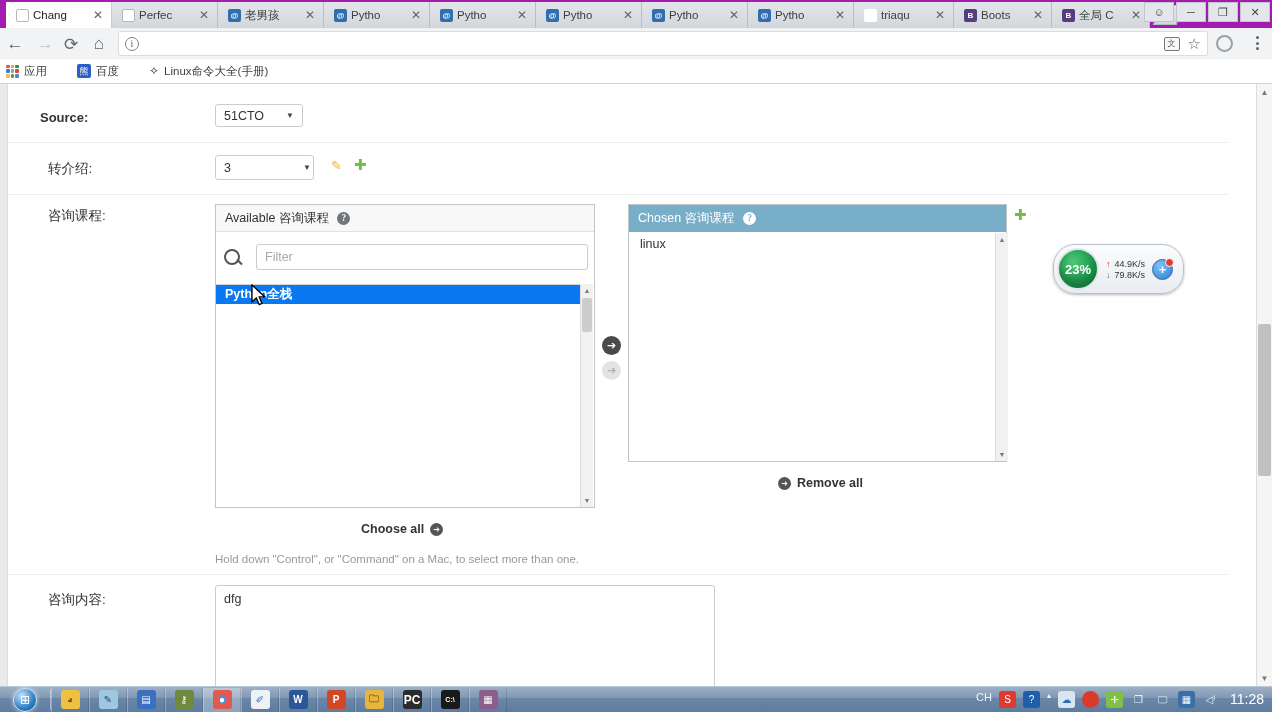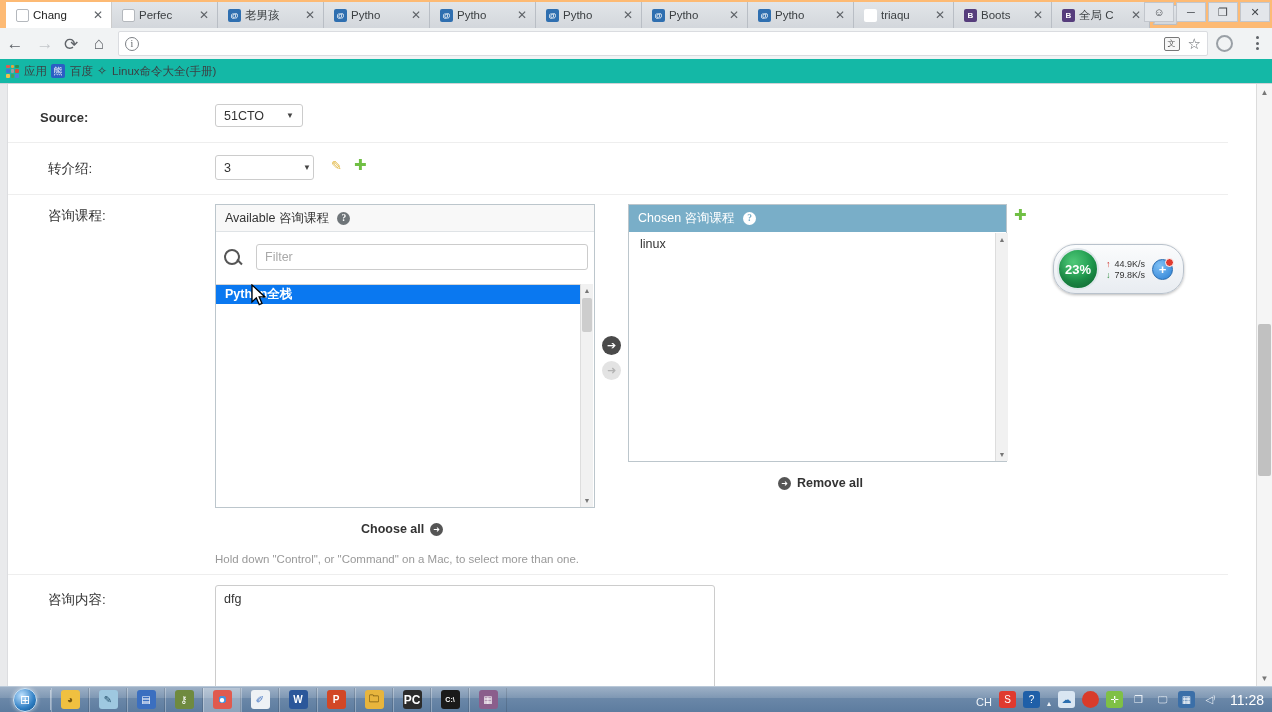--- a/index.html
+++ b/index.html
@@ -7,21 +7,21 @@
     margin: 0; padding: 0;
     width: 1272px; height: 712px;
     overflow: hidden;
     font-family: "Liberation Sans", "DejaVu Sans", sans-serif;
     background: #ffffff;
   }
   #root { position: relative; width: 1272px; height: 712px; }
 
   
   .chrome { position:absolute; left:0; top:0; width:1272px; height:84px; background:#d6d9de; }
-  .tabstrip { position:absolute; left:0; top:0; width:1272px; height:28px; background:#fdba74; }
+  .tabstrip { position:absolute; left:0; top:0; width:1272px; height:28px; background:#a21caf; }
   .tab {
     position:absolute; top:2px; height:26px;
     display:flex; align-items:center; gap:4px;
     padding:0 6px 0 10px;
     font-size:11.5px; color:#3c4043; white-space:nowrap; overflow:hidden;
     border-right:1px solid #b9bec5;
     background: linear-gradient(#e2e5e9,#d3d7dc);
   }
   .tab.active { background:#ffffff; color:#222; border-right:1px solid #ccc; }
   .tab .favicon { width:13px; height:13px; flex:0 0 13px; border-radius:2px;
@@ -61,22 +61,22 @@
     font-size:8px; color:#555; display:flex; align-items:center; justify-content:center;
     background:#f7f7f7; }
   .star-icon { font-size:15px; color:#5f6368; }
   .profile-dot { position:absolute; left:1216px; top:35px; width:17px; height:17px;
     border-radius:50%; border:2px solid #9aa0a6; }
   .kebab { position:absolute; left:1250px; top:33px; width:14px; height:20px;
     display:flex; flex-direction:column; align-items:center; justify-content:center; gap:2.5px; }
   .kebab i { width:3px; height:3px; border-radius:50%; background:#5f6368; display:block; }
 
   .bookbar { position:absolute; left:0; top:59px; width:1272px; height:25px;
-    background:#14b8a6; border-bottom:1px solid #cfd2d6; display:flex; align-items:center;
-    padding-left:6px; gap:4px; }
+    background:#ffffff; border-bottom:1px solid #cfd2d6; display:flex; align-items:center;
+    padding-left:6px; gap:30px; }
   .bk { display:flex; align-items:center; gap:5px; font-size:11.5px; color:#3c4043; }
   .apps-grid { width:13px; height:13px; display:grid; grid-template-columns:repeat(3,1fr);
     grid-template-rows:repeat(3,1fr); gap:1px; }
   .apps-grid i { background:#8a8f94; display:block; border-radius:1px; }
   .apps-grid i:nth-child(1){background:#e05a4f}.apps-grid i:nth-child(2){background:#e8a33d}
   .apps-grid i:nth-child(3){background:#2f8f4e}.apps-grid i:nth-child(4){background:#3b78d8}
   .apps-grid i:nth-child(5){background:#9c9c9c}.apps-grid i:nth-child(6){background:#d94b3d}
   .apps-grid i:nth-child(7){background:#f2c14a}.apps-grid i:nth-child(8){background:#46a05e}
   .apps-grid i:nth-child(9){background:#4a86d8}
   .baidu-ico { width:14px; height:14px; background:#2b5ec4; border-radius:2px;
@@ -196,21 +196,21 @@
     background: radial-gradient(circle at 35% 30%, #bfe2ff, #2f7fc4 60%, #0d4e85);
     border:1px solid #cfe4f5; display:flex; align-items:center; justify-content:center;
     box-shadow: 0 0 4px rgba(255,255,255,.6); }
   .orb span { font-size:12px; color:#fff; }
   .tbsep { width:1px; height:20px; background:rgba(255,255,255,.45); }
   .tbitem { width:38px; height:24px; display:flex; align-items:center; justify-content:center;
     border-left:1px solid rgba(255,255,255,.3); border-right:1px solid rgba(0,0,0,.12); }
   .tbitem.on { background:rgba(255,255,255,.3); }
   .tbicon { width:19px; height:19px; border-radius:3px; display:flex; align-items:center;
     justify-content:center; font-size:10px; color:#fff; font-weight:bold; }
-  .tray { margin-left:auto; display:flex; align-items:flex-end; gap:7px; padding-right:8px;
+  .tray { margin-left:auto; display:flex; align-items:flex-start; gap:7px; padding-right:8px;
     font-size:11px; color:#f0f4f8; }
   .trayico { width:17px; height:17px; border-radius:3px; display:flex; align-items:center;
     justify-content:center; font-size:10px; color:#fff; }
   .clock { font-size:14px; color:#ffffff; padding-left:4px; }
 </style>
 </head>
 <body>
 
 <div id="root">
 

